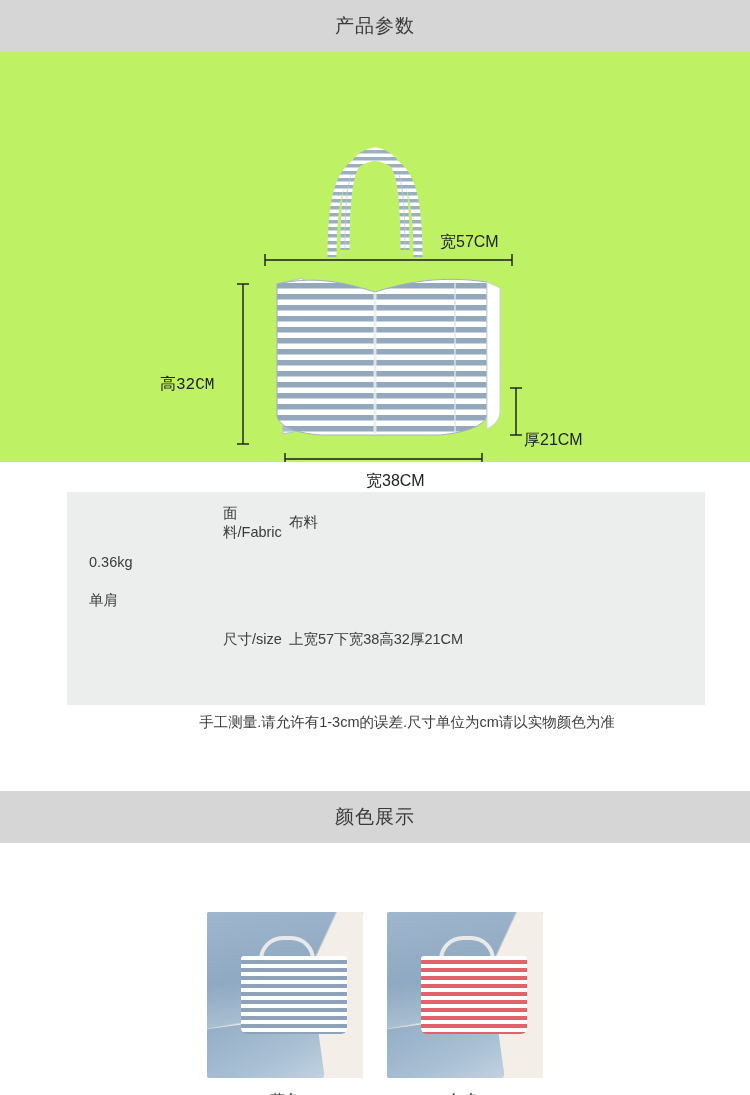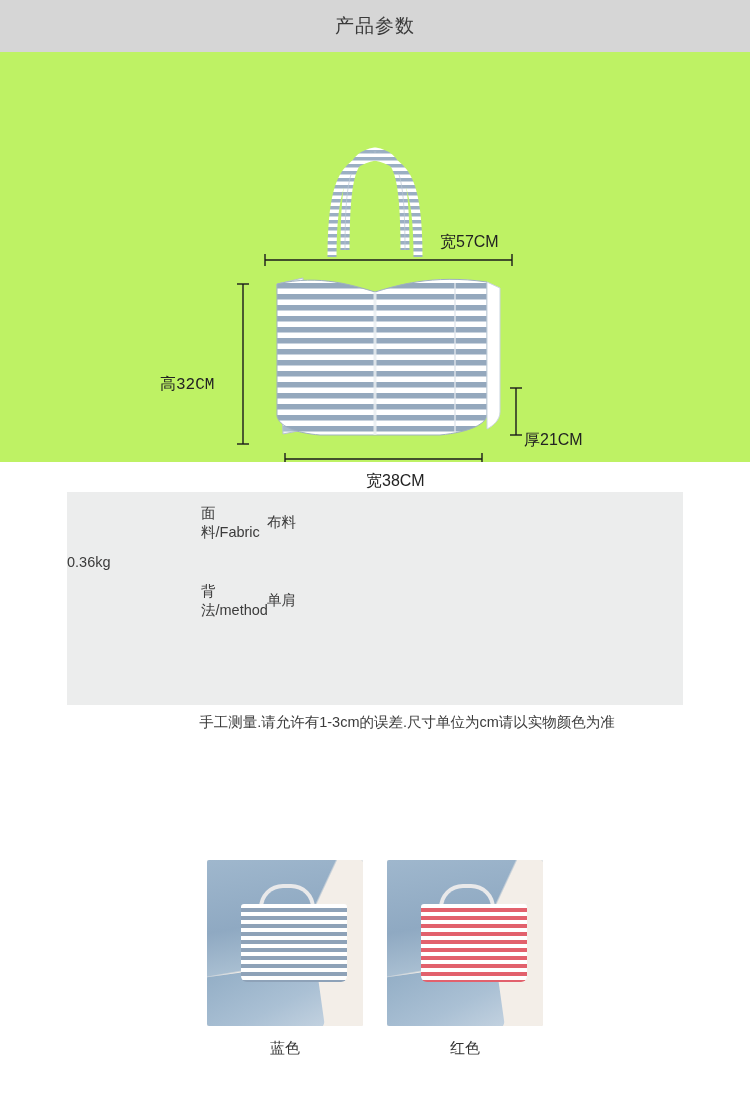--- a/index.html
+++ b/index.html
@@ -76,20 +76,21 @@
   }
 
   
   .spec-panel {
     position: absolute;
     left: 67px;
     top: 492px;
     width: 616px;
     height: 213px;
     background: #eceded;
+    padding-left: 22px;
   }
   .spec-row {
     display: flex;
     align-items: center;
     height: 39px;
     font-size: 14.5px;
     color: #333333;
   }
   .spec-row:first-child {
     margin-top: 11px;
@@ -266,28 +267,34 @@
 
   <div class="spec-panel">
     <div class="spec-row">
       <div class="spec-key">面料/Fabric</div>
       <div class="spec-val">布料</div>
     </div>
     <div class="spec-row">
       <div class="spec-val">0.36kg</div>
     </div>
     <div class="spec-row">
-      <div class="spec-key">背法/method</div>
       <div class="spec-val">单肩</div>
     </div>
+    <div class="spec-row">
+      <div class="spec-key">尺寸/size</div>
+      <div class="spec-val">上宽57下宽38高32厚21CM</div>
+    </div>
   </div>
 
   <div class="note">手工测量.请允许有1-3cm的误差.尺寸单位为cm请以实物颜色为准</div>
 
   <div class="color-section">
+    <div class="section-bar">
+      <span class="title">颜色展示</span>
+    </div>
 
     <div class="swatches">
       <div class="swatch">
         <div class="photo">
           <div class="denim"></div>
           <div class="denim2"></div>
           <div class="handlephoto"></div>
           <div class="bagphoto stripes-blue"></div>
         </div>
         <div class="swatch-caption">蓝色</div>

